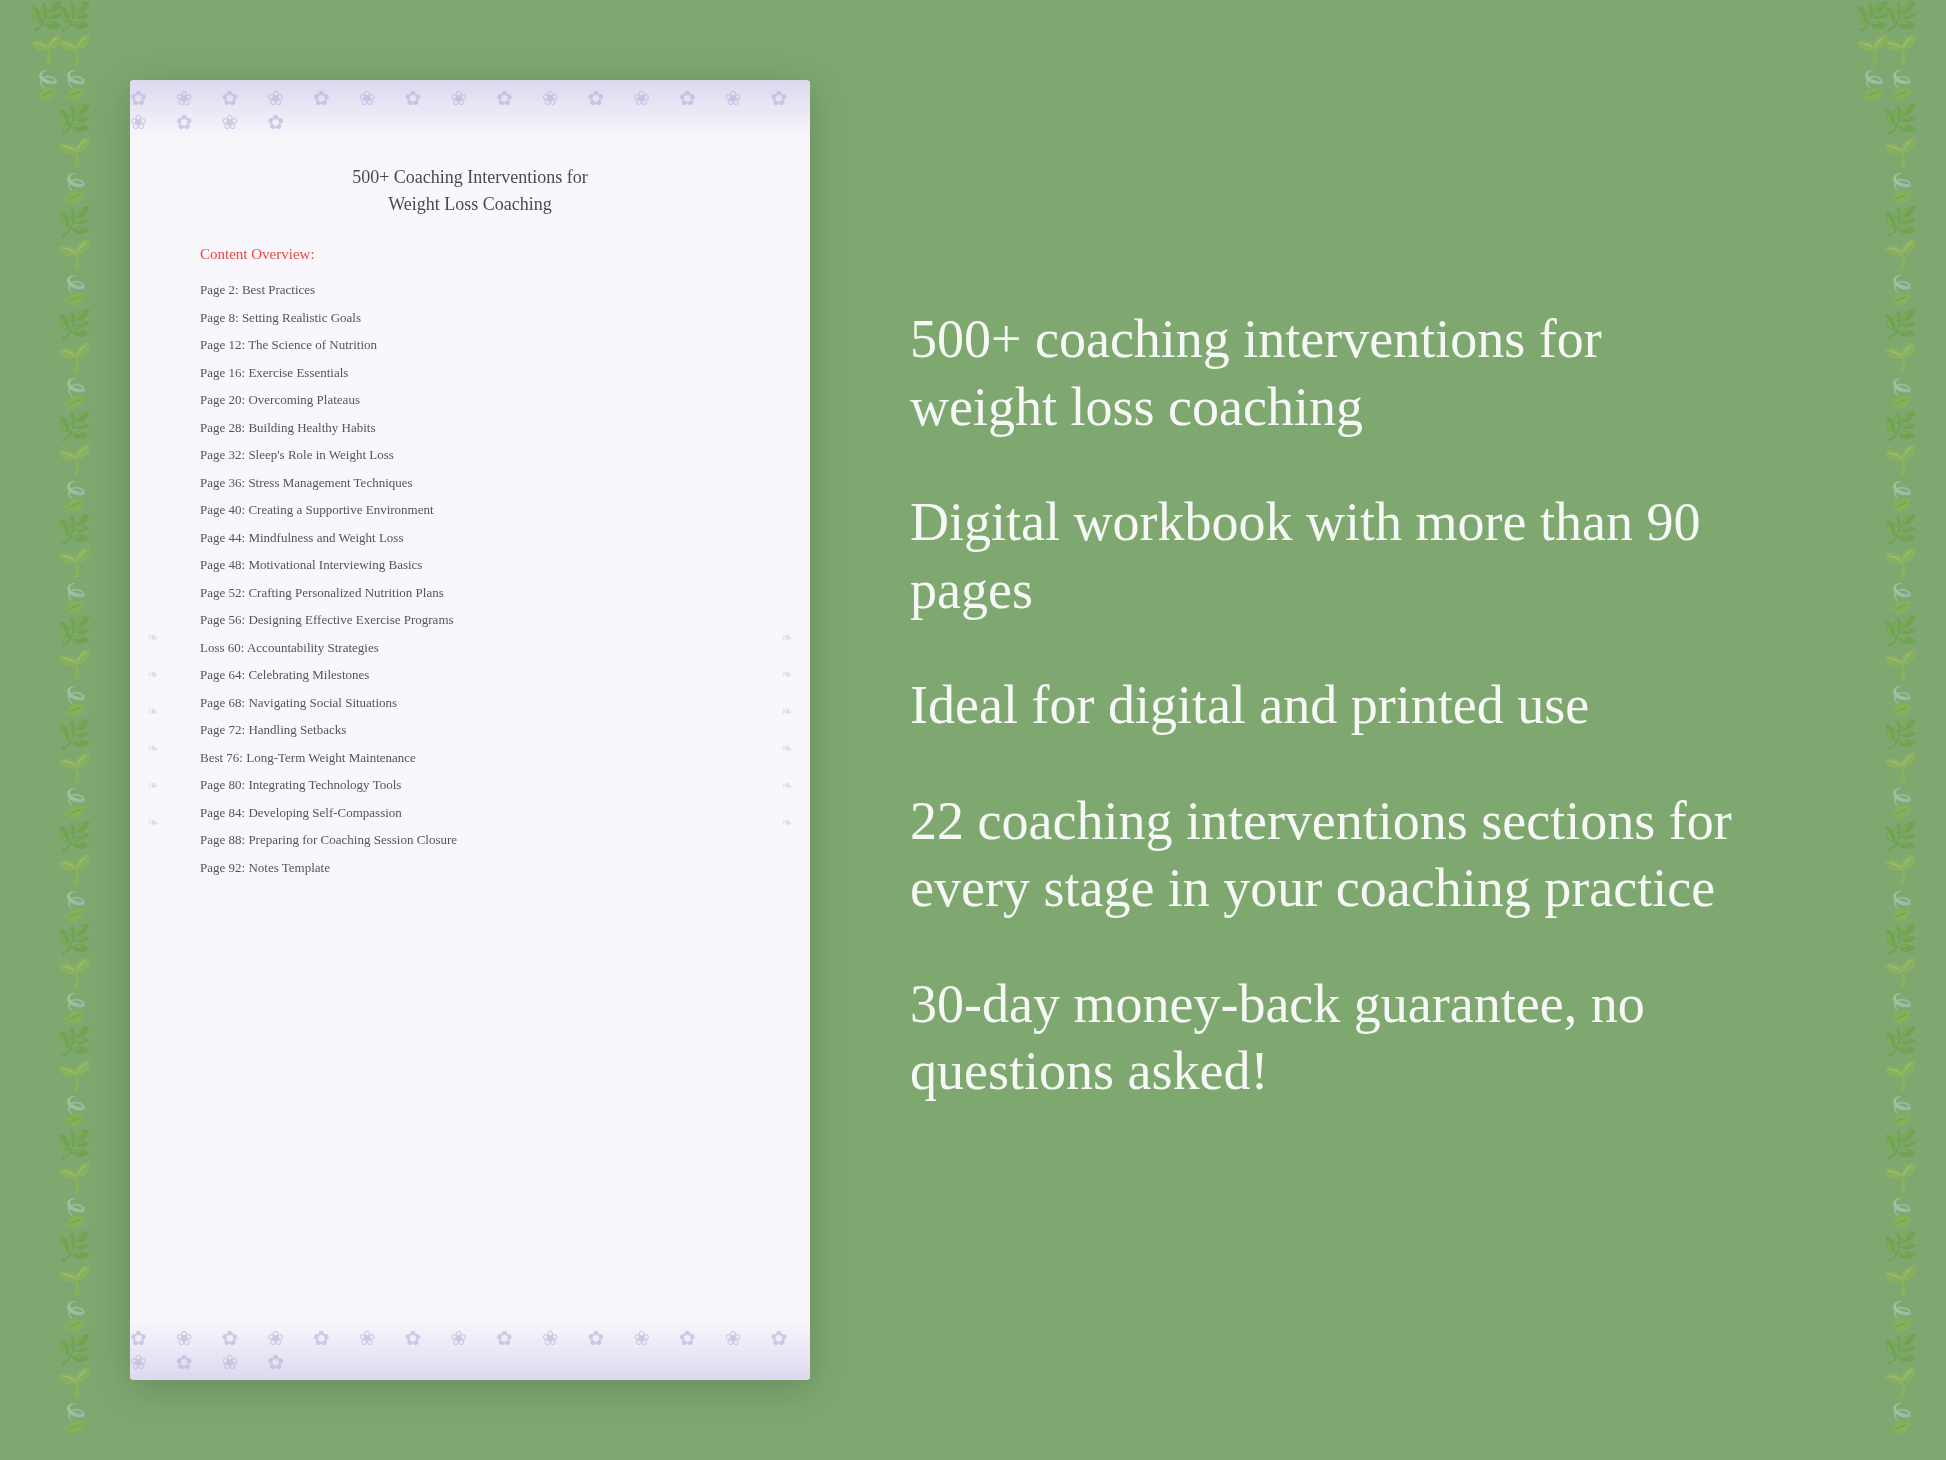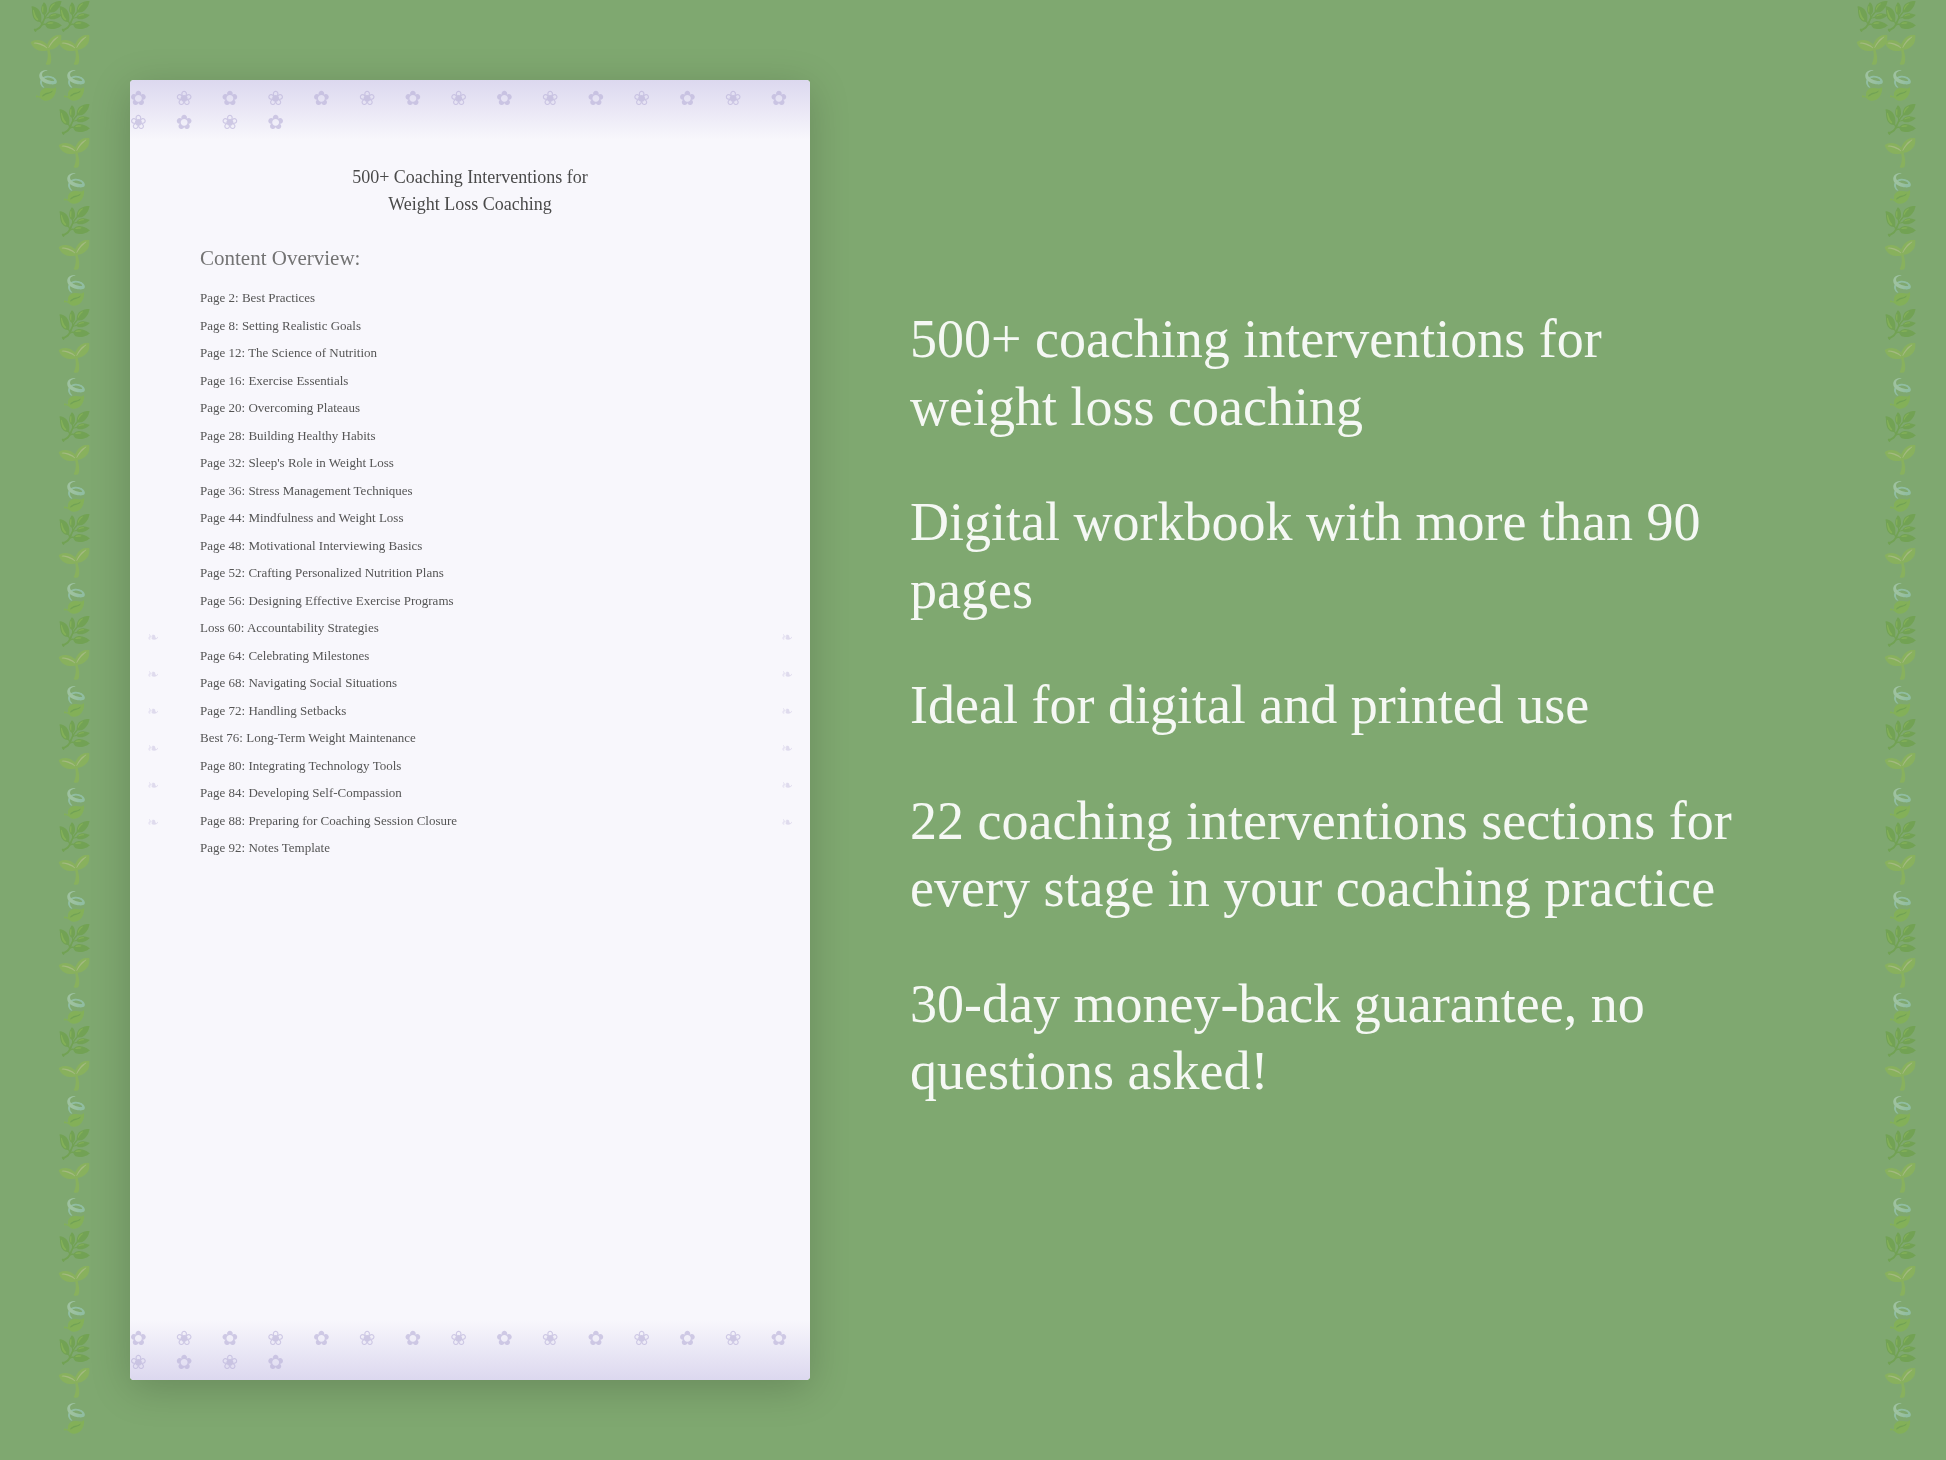--- a/index.html
+++ b/index.html
@@ -104,22 +104,22 @@
       font-size: 18px;
       color: #4a4a4a;
       font-weight: 400;
       line-height: 1.5;
       margin-bottom: 28px;
       margin-top: 24px;
       font-family: Georgia, serif;
     }
 
     .content-overview-label {
-      font-size: 21px;
-      color: #737373;
+      font-size: 15px;
+      color: #ef4444;
       font-weight: 400;
       margin-bottom: 14px;
       font-family: Georgia, serif;
     }
 
     .toc-list {
       list-style: none;
       display: flex;
       flex-direction: column;
       gap: 2px;
@@ -209,20 +209,21 @@
 
   <ul class="toc-list" id="toc-list">
   <li class="toc-item"><span class="toc-page-num">Page  2:</span>  Best Practices</li>
       <li class="toc-item"><span class="toc-page-num">Page  8:</span>  Setting Realistic Goals</li>
       <li class="toc-item"><span class="toc-page-num">Page 12:</span>  The Science of Nutrition</li>
       <li class="toc-item"><span class="toc-page-num">Page 16:</span>  Exercise Essentials</li>
       <li class="toc-item"><span class="toc-page-num">Page 20:</span>  Overcoming Plateaus</li>
       <li class="toc-item"><span class="toc-page-num">Page 28:</span>  Building Healthy Habits</li>
       <li class="toc-item"><span class="toc-page-num">Page 32:</span>  Sleep's Role in Weight Loss</li>
       <li class="toc-item"><span class="toc-page-num">Page 36:</span>  Stress Management Techniques</li>
+      <li class="toc-item"><span class="toc-page-num">Page 40:</span>  Creating a Supportive Environment</li>
       <li class="toc-item"><span class="toc-page-num">Page 44:</span>  Mindfulness and Weight Loss</li>
       <li class="toc-item"><span class="toc-page-num">Page 48:</span>  Motivational Interviewing Basics</li>
       <li class="toc-item"><span class="toc-page-num">Page 52:</span>  Crafting Personalized Nutrition Plans</li>
       <li class="toc-item"><span class="toc-page-num">Page 56:</span>  Designing Effective Exercise Programs</li>
       <li class="toc-item"><span class="toc-page-num">Loss 60:</span>  Accountability Strategies</li>
       <li class="toc-item"><span class="toc-page-num">Page 64:</span>  Celebrating Milestones</li>
       <li class="toc-item"><span class="toc-page-num">Page 68:</span>  Navigating Social Situations</li>
       <li class="toc-item"><span class="toc-page-num">Page 72:</span>  Handling Setbacks</li>
       <li class="toc-item"><span class="toc-page-num">Best 76:</span>  Long-Term Weight Maintenance</li>
       <li class="toc-item"><span class="toc-page-num">Page 80:</span>  Integrating Technology Tools</li>

